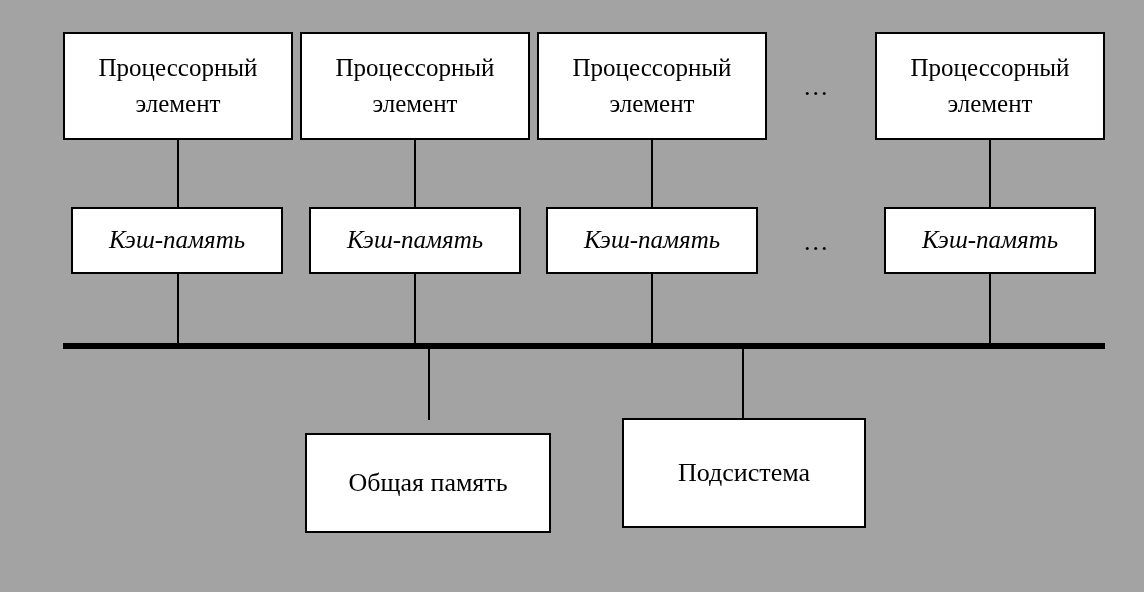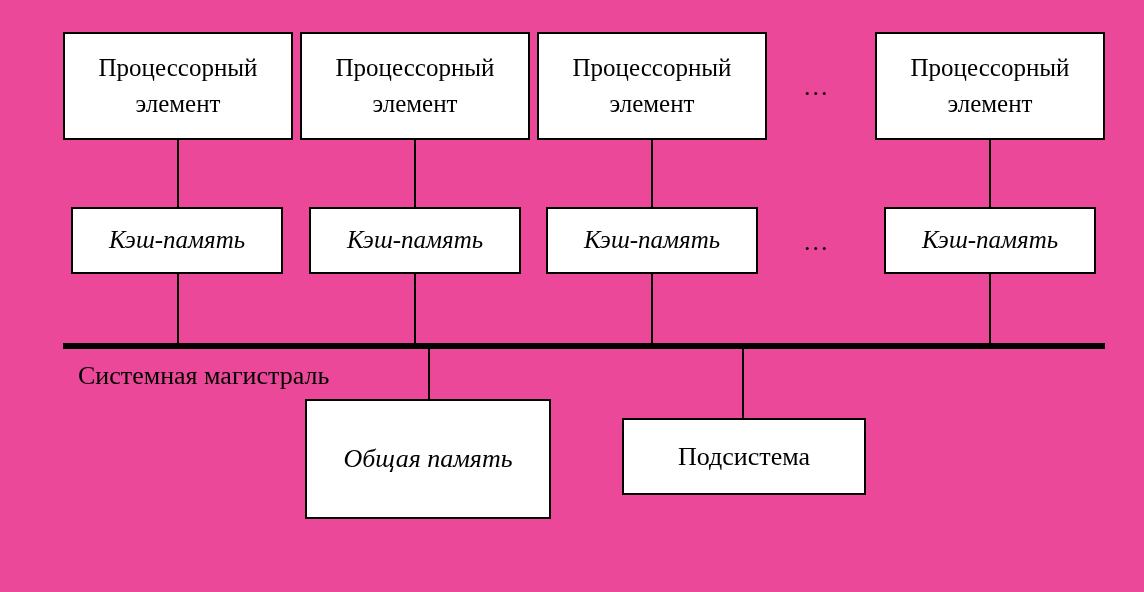--- a/index.html
+++ b/index.html
@@ -4,21 +4,21 @@
 <style>
   html, body {
     margin: 0;
     padding: 0;
     background: #ffffff;
   }
   #diagram {
     position: relative;
     width: 1144px;
     height: 592px;
-    background: #ec4899;
+    background: #a3a3a3;
     font-family: "Liberation Serif", "DejaVu Serif", serif;
     color: #000000;
     overflow: hidden;
   }
   .node-box {
     position: absolute;
     box-sizing: border-box;
     border: 2px solid #000000;
     background: #ffffff;
     display: flex;
@@ -110,26 +110,25 @@
     <span class="line">Кэш-память</span>
   </div>
 
   <div class="connector" style="left:177px; top:274px; height:74px; width:1.5px;"></div>
   <div class="connector" style="left:414px; top:274px; height:74px;"></div>
   <div class="connector" style="left:651px; top:274px; height:74px;"></div>
   <div class="connector" style="left:989px; top:274px; height:74px;"></div>
 
   <div class="bus-line" style="left:63px; top:343px; width:1042px; height:6px;"></div>
 
-  <div class="bus-label" style="left:78px; top:361px;">Системная магистраль</div>
 
   <div class="connector" style="left:428px; top:349px; height:71px;"></div>
   <div class="connector" style="left:742px; top:349px; height:70px;"></div>
 
-  <div class="node-box bottom-box" style="left:305px; top:399px; width:246px; height:120px;font-style:italic;">
+  <div class="node-box bottom-box" style="left:305px; top:433px; width:246px; height:100px;">
     <span class="line">Общая память</span>
   </div>
 
-  <div class="node-box bottom-box" style="left:622px; top:418px; width:244px; height:77px;">
+  <div class="node-box bottom-box" style="left:622px; top:418px; width:244px; height:110px;">
     <span class="line">Подсистема</span>
   </div>
 
 </div>
 
 </body></html>

